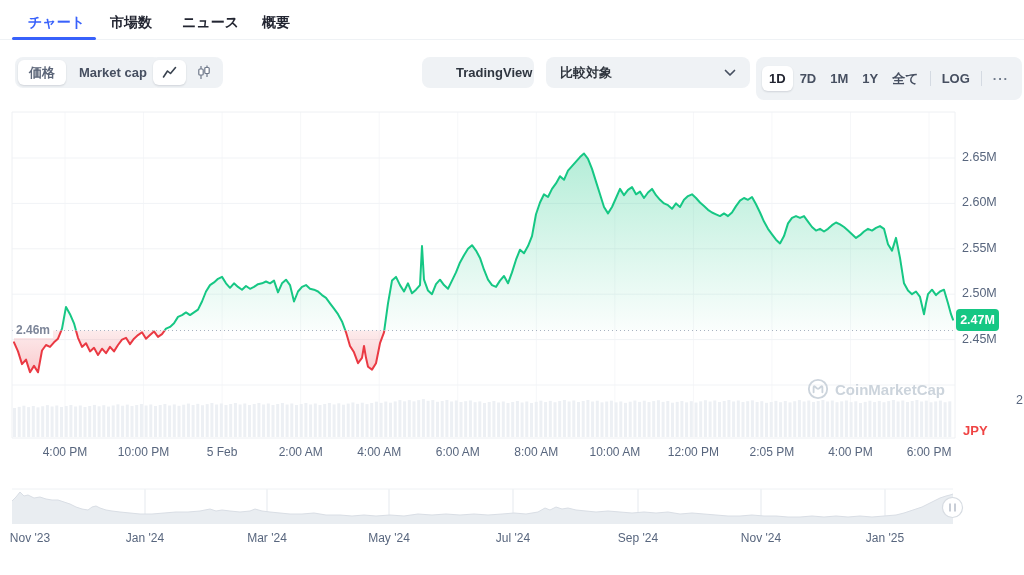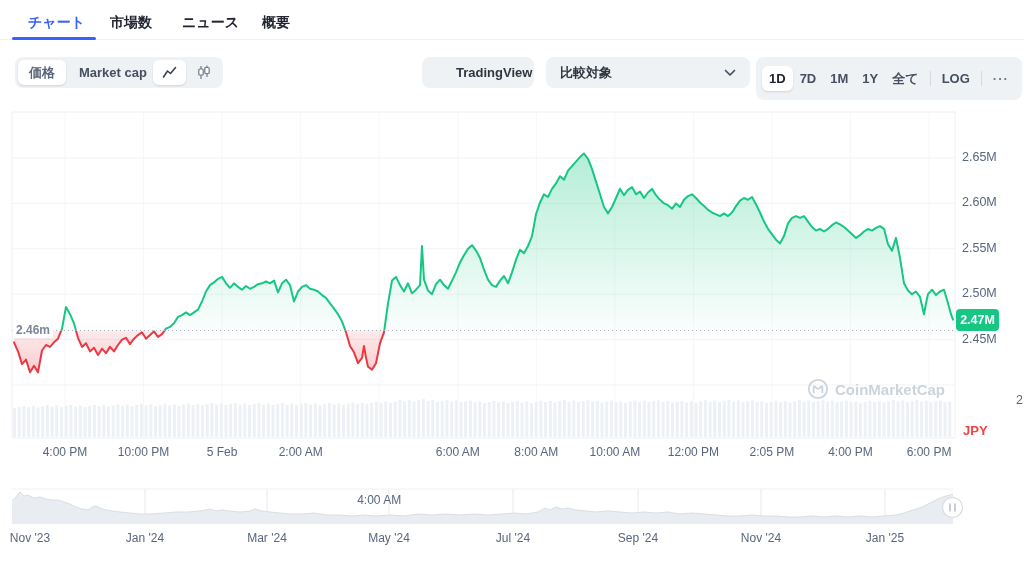--- a/index.html
+++ b/index.html
@@ -358,21 +358,21 @@
       <div class="axis-label" style="left: 962px; top: 150px;">2.65M</div>
       <div class="axis-label" style="left: 962px; top: 195.4px;">2.60M</div>
       <div class="axis-label" style="left: 962px; top: 240.8px;">2.55M</div>
       <div class="axis-label" style="left: 962px; top: 286.2px;">2.50M</div>
       <div class="axis-label" style="left: 962px; top: 331.6px;">2.45M</div>
       <div class="axis-label" style="left: 1016px; top: 377px; margin-top: 16px;">2.40M</div>
       <div class="x-label" style="left: 20px; top: 445px;">4:00 PM</div>
       <div class="x-label" style="left: 98.55px; top: 445px;">10:00 PM</div>
       <div class="x-label" style="left: 177.1px; top: 445px;">5 Feb</div>
       <div class="x-label" style="left: 255.65px; top: 445px;">2:00 AM</div>
-      <div class="x-label" style="left: 334.2px; top: 445px; margin-top: 48px;">4:00 AM</div>
+      <div class="x-label" style="left: 334.2px; top: 445px;">4:00 AM</div>
       <div class="x-label" style="left: 412.75px; top: 445px;">6:00 AM</div>
       <div class="x-label" style="left: 491.3px; top: 445px;">8:00 AM</div>
       <div class="x-label" style="left: 569.85px; top: 445px;">10:00 AM</div>
       <div class="x-label" style="left: 648.4px; top: 445px;">12:00 PM</div>
       <div class="x-label" style="left: 726.95px; top: 445px;">2:05 PM</div>
       <div class="x-label" style="left: 805.5px; top: 445px;">4:00 PM</div>
       <div class="x-label" style="left: 884.05px; top: 445px;">6:00 PM</div>
       <div class="date-label" style="left: -15px; top: 531px;">Nov '23</div>
       <div class="date-label" style="left: 100px; top: 531px;">Jan '24</div>
       <div class="date-label" style="left: 222px; top: 531px;">Mar '24</div>

